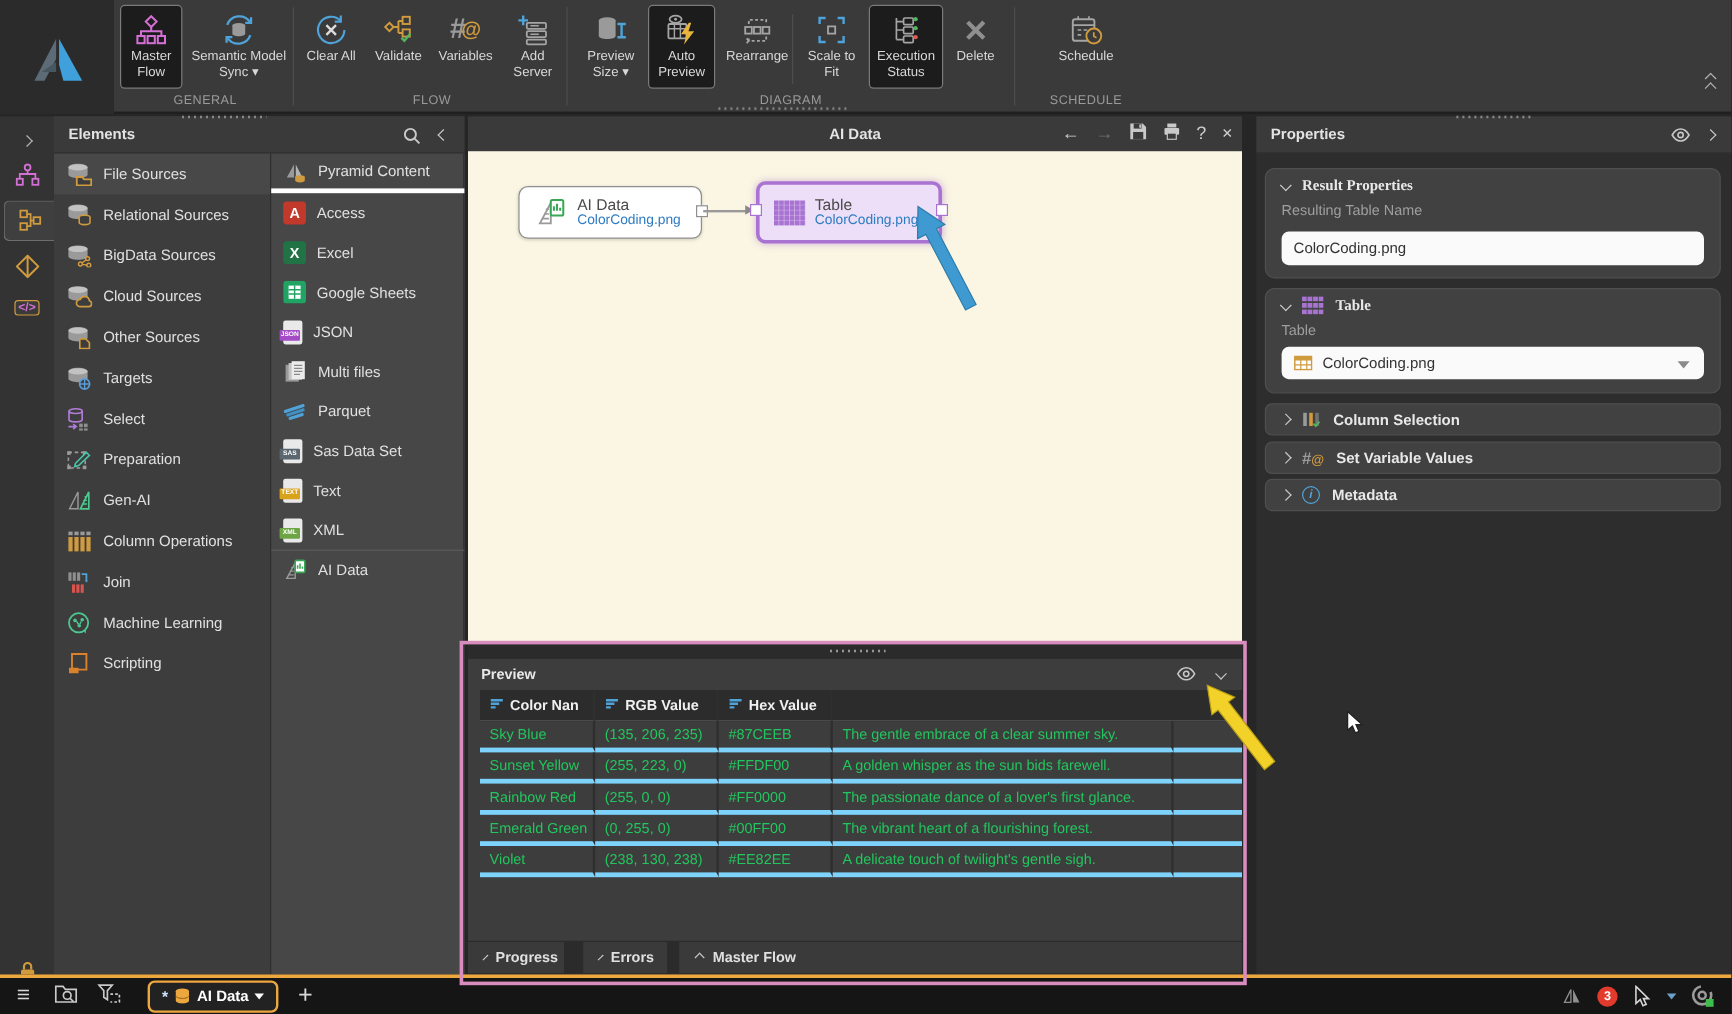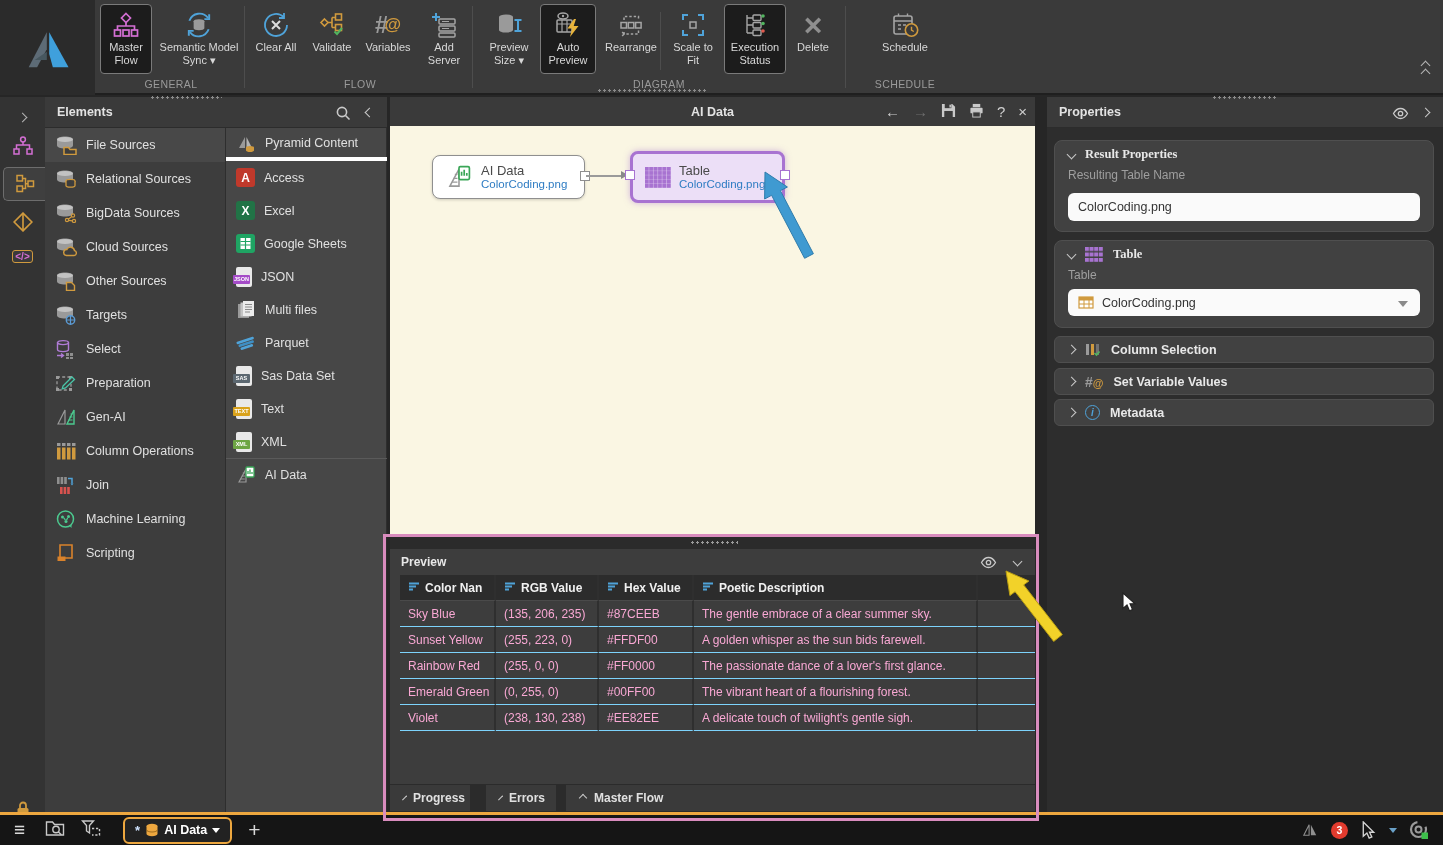--- a/index.html
+++ b/index.html
@@ -113,22 +113,22 @@
 
   
   .preview { position:absolute; left:0; top:452px; width:645px; height:263px;
     background:#3d3d3d; }
   .phead { position:absolute; left:0; top:0; right:0; height:26px;
     display:flex; align-items:center; }
   .phead .ptxt { font-size:12px; font-weight:bold; color:#e8e8e8; padding-left:11px; }
   .tbl { position:absolute; left:10px; top:26px; right:0; }
   .trow { display:flex; height:26px; }
   .tcell { display:flex; align-items:center; padding-left:8px; gap:5px;
-    border-right:2px solid #2f2f2f; font-size:12px; color:#f9a8d4;
-    border-bottom:1px solid #7dd3fc; overflow:hidden; white-space:nowrap; }
+    border-right:2px solid #2f2f2f; font-size:12px; color:#22c55e;
+    border-bottom:4px solid #7dd3fc; overflow:hidden; white-space:nowrap; }
   .thead .tcell { background:#2c2c2c; color:#f0f0f0; font-weight:bold;
     border-bottom:1px solid #4a4a4a; }
   .c1{width:96px} .c2{width:103px} .c3{width:95px} .c4{width:284px}
   .c5{flex:1; border-right:none}
   .ptabs { position:absolute; left:0; bottom:0; right:0; height:28px;
     background:#2b2b2b; display:flex; gap:0; }
   .ptab { background:#3a3a3a; height:26px; margin-top:1px; display:flex;
     align-items:center; gap:8px; padding:0 14px; font-size:12px; font-weight:bold;
     color:#e0e0e0; }
   .ptab .chev { width:6px; height:6px; }
@@ -714,26 +714,20 @@
               <svg width="12" height="11" viewBox="0 0 12 11">
                 <path d="M1 1.5h10M1 4.5h7M1 7.5h4" stroke="#4FA3D9" stroke-width="2"></path>
               </svg>
               <span>RGB Value</span>
             </div>
           <div class="tcell c3">
               <svg width="12" height="11" viewBox="0 0 12 11">
                 <path d="M1 1.5h10M1 4.5h7M1 7.5h4" stroke="#4FA3D9" stroke-width="2"></path>
               </svg>
               <span>Hex Value</span>
-            </div>
-          <div class="tcell c4">
-              <svg width="12" height="11" viewBox="0 0 12 11">
-                <path d="M1 1.5h10M1 4.5h7M1 7.5h4" stroke="#4FA3D9" stroke-width="2"></path>
-              </svg>
-              <span>Poetic Description</span>
             </div>
           <div class="tcell c5"></div>
         </div>
         <div class="trow">
           <div class="tcell c1">Sky Blue</div>
             <div class="tcell c2">(135, 206, 235)</div>
             <div class="tcell c3">#87CEEB</div>
             <div class="tcell c4">The gentle embrace of a clear summer sky.</div>
             <div class="tcell c5"></div>
         </div>

